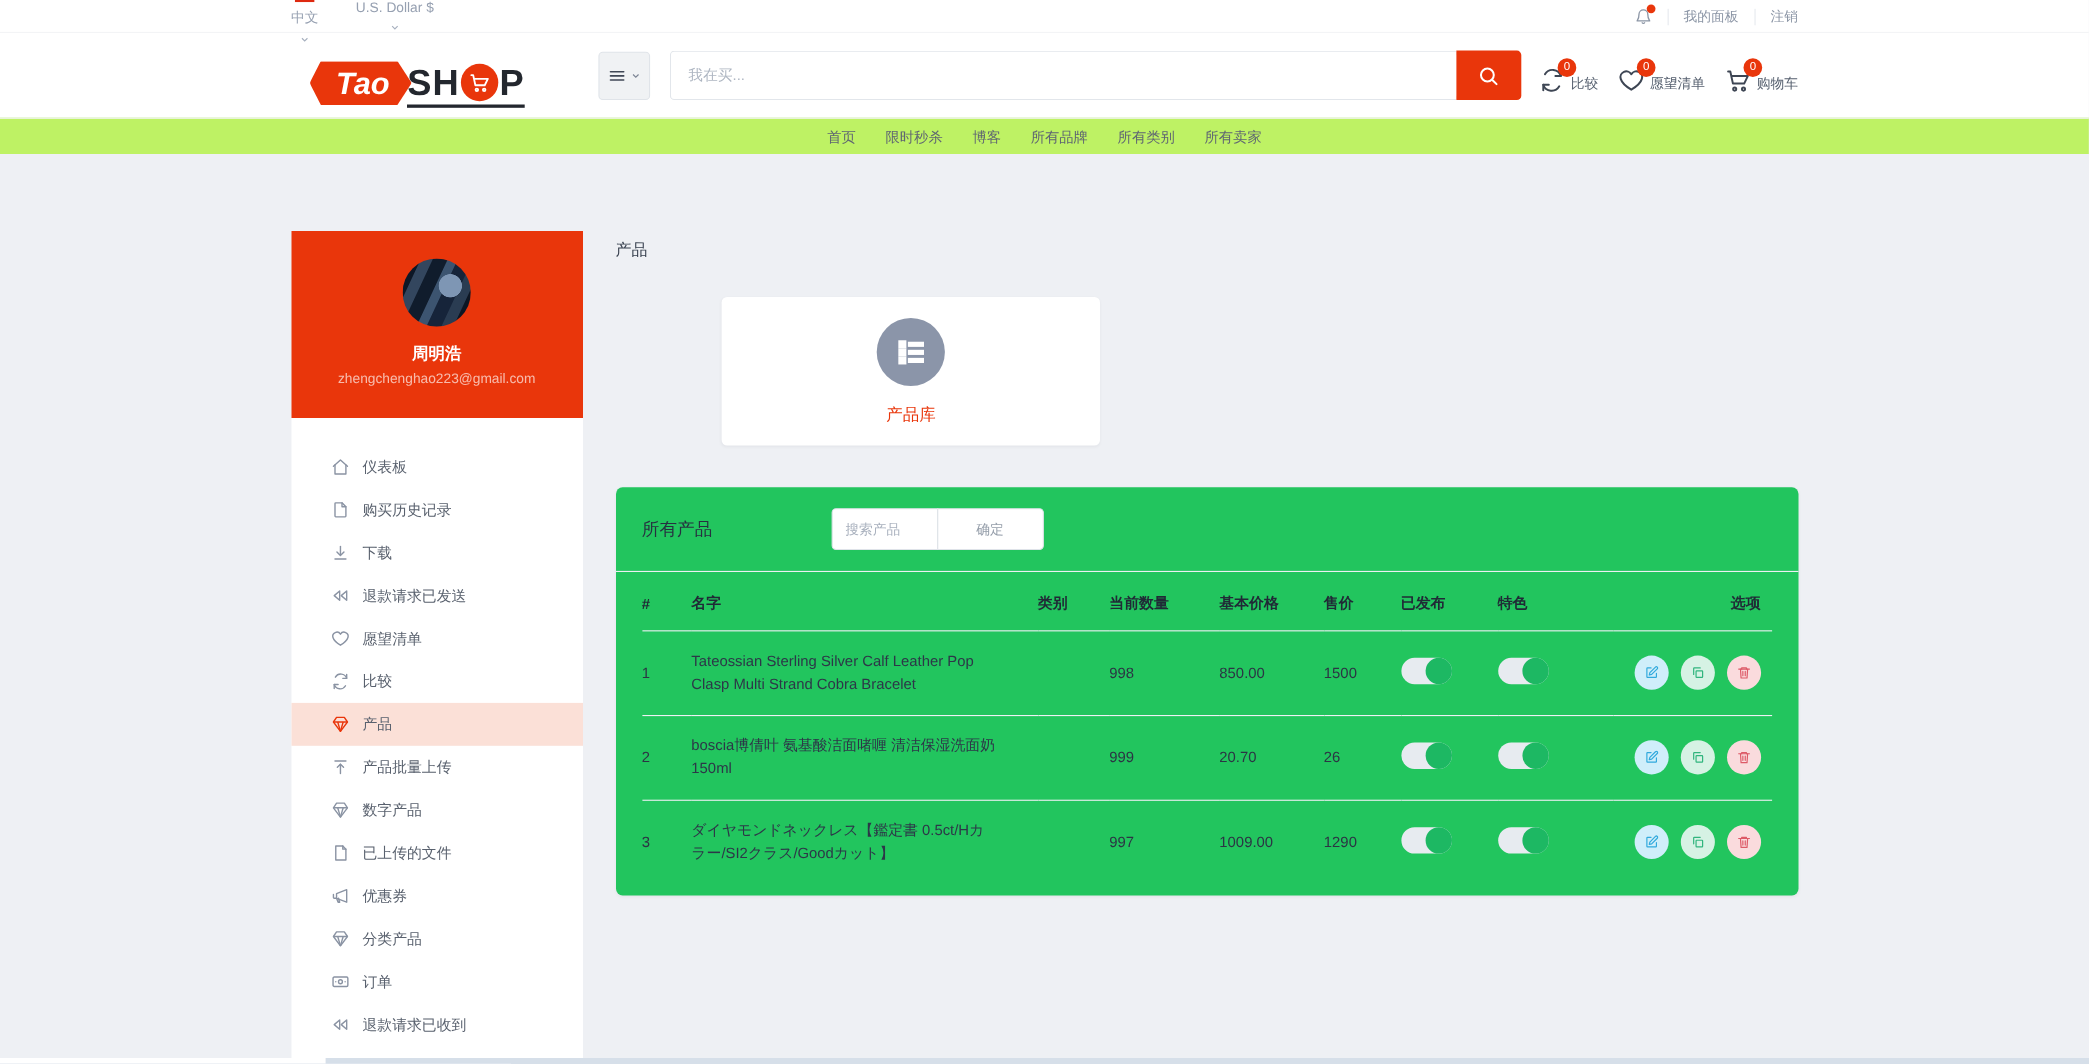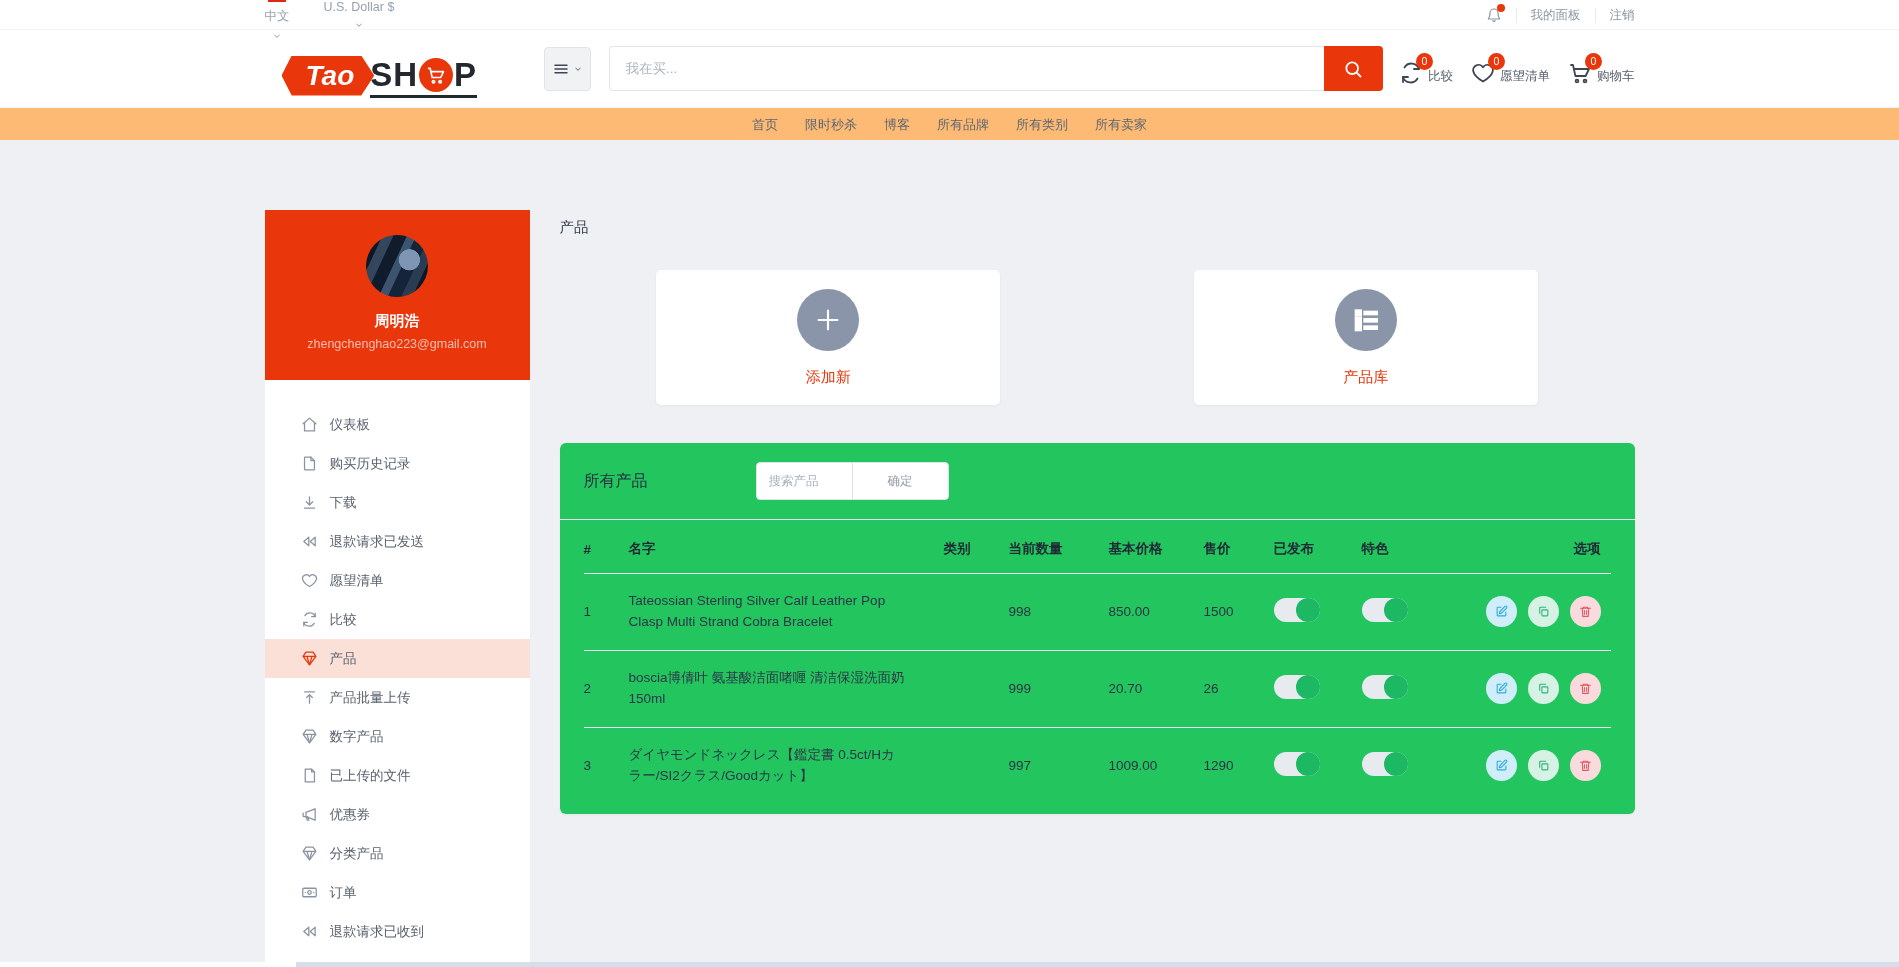--- a/index.html
+++ b/index.html
@@ -37,21 +37,21 @@
   .search-input::placeholder { color:#aeb6c2; }
   .search-btn { width:59px; background:#e9360b; border:none; border-radius:0 4px 4px 0; display:flex; align-items:center; justify-content:center; cursor:pointer; }
   .search-btn svg { width:20px; height:20px; stroke:#fff; }
   .header-actions { margin-left:auto; display:flex; align-items:flex-end; gap:18px; }
   .h-action { position:relative; display:flex; align-items:flex-end; gap:5px; cursor:pointer; padding-top:8px; }
   .h-action > svg { width:24px; height:24px; stroke:#3e4654; }
   .h-badge { position:absolute; top:0; left:17px; min-width:17px; height:17px; padding:0 4px; border-radius:9px; background:#e9360b; color:#fff; font-size:10.5px; display:flex; align-items:center; justify-content:center; }
   .h-label { font-size:12.5px; color:#56606f; line-height:1; padding-bottom:2px; }
 
   
-  .navbar { background:#fdba74; height:33px; border-top:1px solid #f2f3f5; }
+  .navbar { background:#bef264; height:33px; border-top:1px solid #f2f3f5; }
   .nav-inner { display:flex; justify-content:center; align-items:center; gap:27px; height:33px; }
   .nav-link { font-size:13px; color:#5f6672; cursor:pointer; white-space:nowrap; }
 
   
   .page { height:827px; }
   .content { display:flex; gap:30px; padding-top:70px; }
   .sidebar { width:265px; flex:none; }
   .user-card { background:#e9360b; height:170px; text-align:center; padding-top:25px; }
   .avatar { width:62px; height:62px; border-radius:50%; margin:0 auto; background:
       radial-gradient(circle at 70% 40%, #7e96b4 0 18%, transparent 19%),
@@ -330,28 +330,20 @@
             </svg>
           <span>退款请求已收到</span>
         </div>
       </nav>
     </aside>
 
     <main class="main">
       <div class="page-title">产品</div>
 
       <div class="cards-row">
-        <div class="action-card">
-          <span class="card-circle">
-            <svg viewBox="0 0 24 24" fill="none" stroke-width="1.6" stroke-linecap="round">
-                <path d="M12 5v14M5 12h14"></path>
-              </svg>
-          </span>
-          <span class="card-label">添加新</span>
-        </div>
         <div class="action-card">
           <span class="card-circle">
             <svg viewBox="0 0 24 24" fill="#fff" stroke="none">
                 <rect x="4" y="4.5" width="4.5" height="4.5"></rect>
                 <rect x="10.5" y="5.5" width="10" height="2.5"></rect>
                 <rect x="4" y="10" width="4.5" height="4.5"></rect>
                 <rect x="10.5" y="11" width="10" height="2.5"></rect>
                 <rect x="4" y="15.5" width="4.5" height="4.5"></rect>
                 <rect x="10.5" y="16.5" width="10" height="2.5"></rect>
               </svg>

